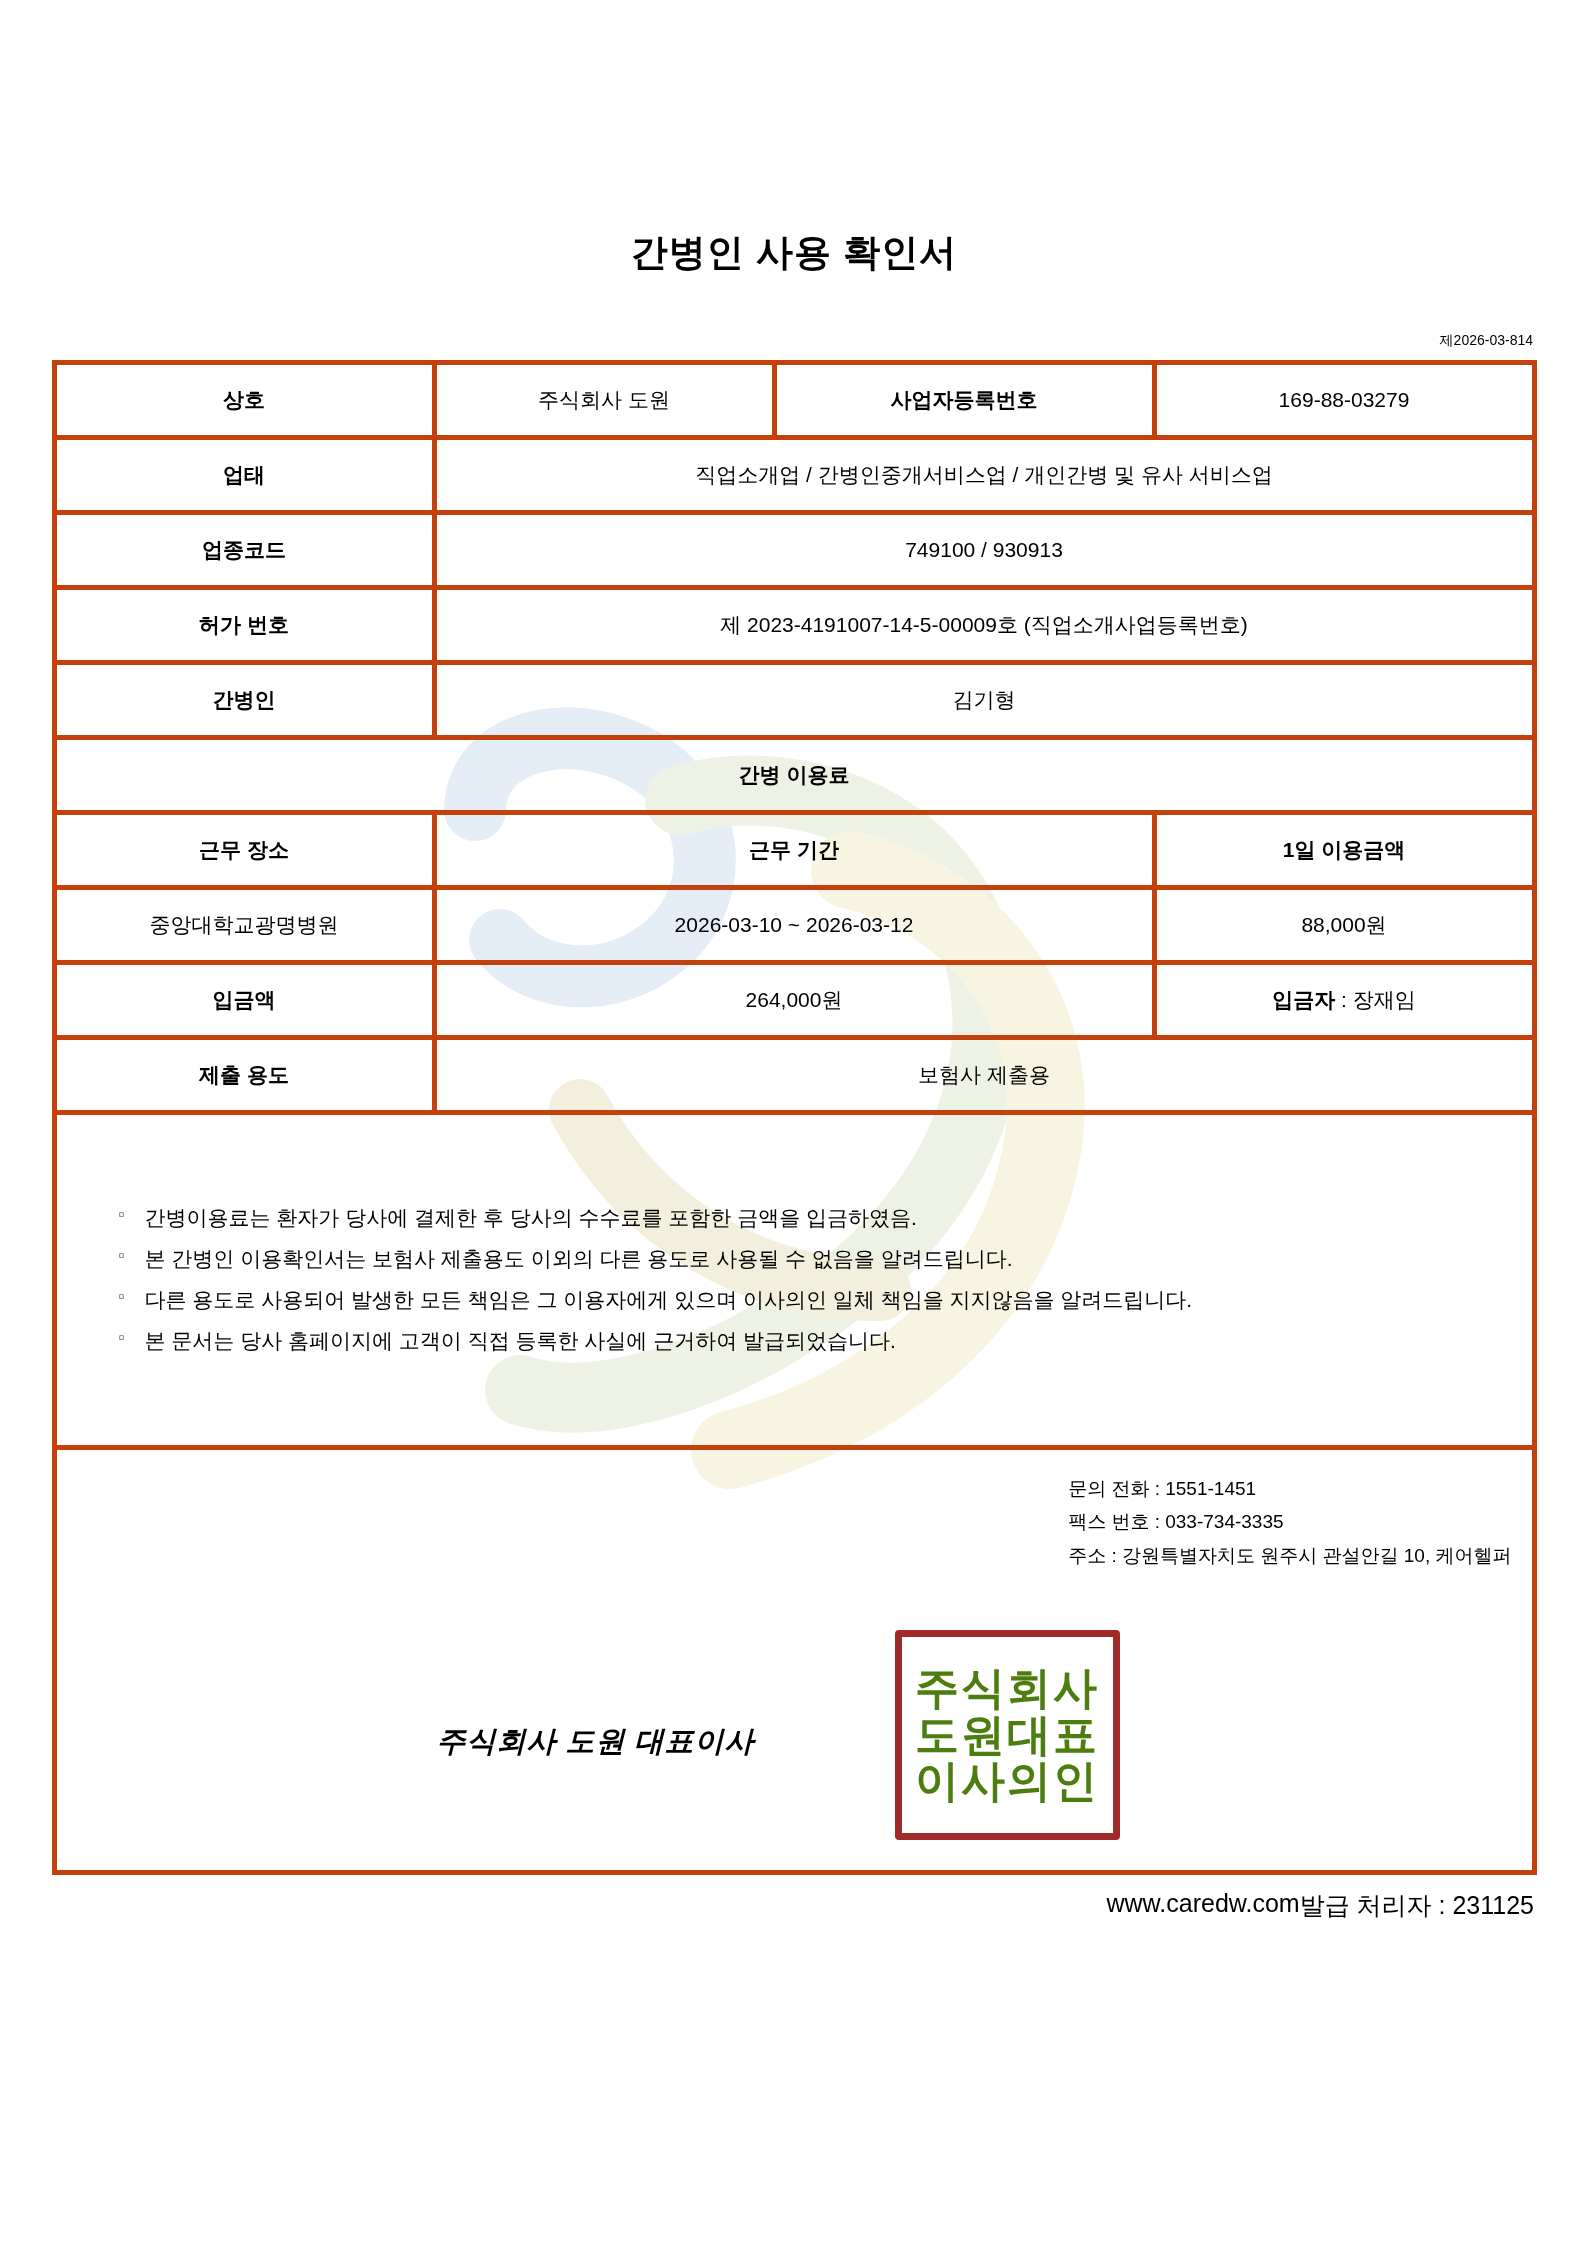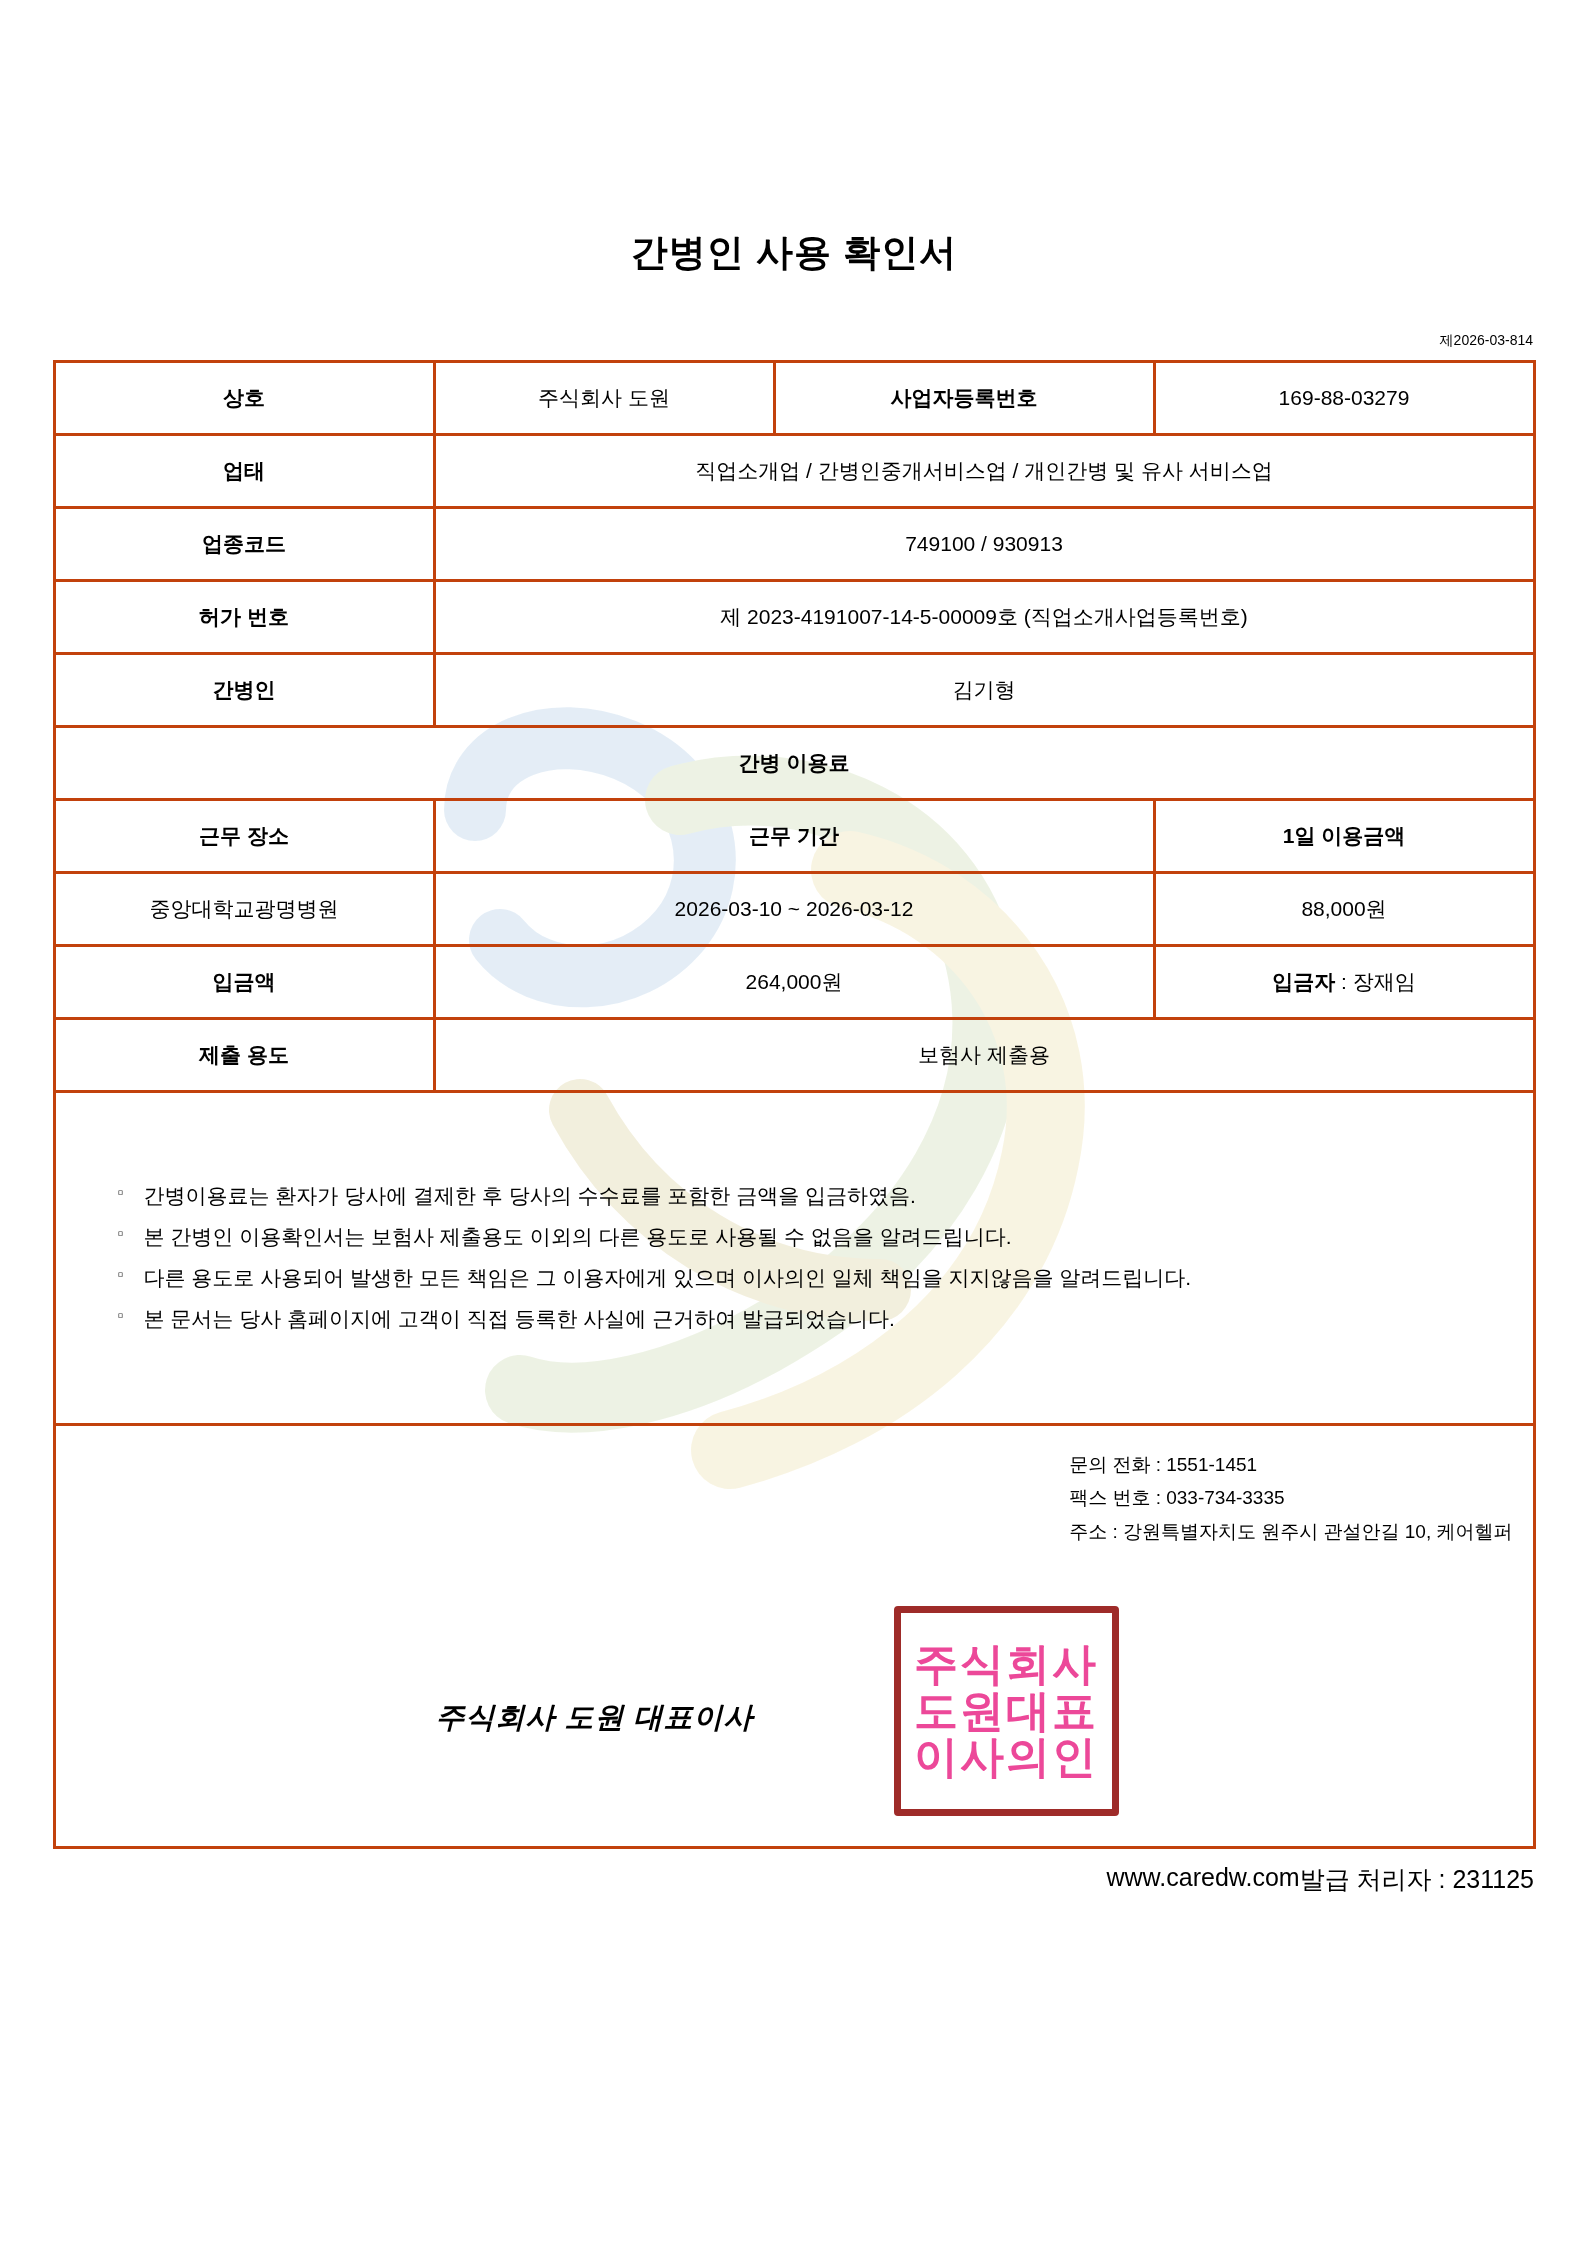--- a/index.html
+++ b/index.html
@@ -60,21 +60,21 @@
     margin-right: 55px;
   }
 
   table.main {
     border-collapse: collapse;
     width: 1480px;
     margin: 10px auto 0 auto;
     table-layout: fixed;
   }
   table.main td {
-    border: 3px solid #c2410c;
+    border: 5px solid #c2410c;
     font-size: 21px;
     padding: 0;
     height: 70px;
     text-align: center;
     vertical-align: middle;
     margin-left: 28px;
   }
   td.label {
     font-weight: bold;
   }
@@ -162,21 +162,21 @@
     border: 7px solid #9e2b29;
     border-radius: 4px;
   }
   .stamp-text {
     position: absolute;
     inset: 10px;
     display: flex;
     flex-direction: column;
     justify-content: center;
     align-items: center;
-    color: #ec4899;
+    color: #4d7c0f;
     font-family: "DejaVu Sans", sans-serif;
     font-weight: bold;
     font-size: 44px;
     line-height: 1.06;
     letter-spacing: 2px;
     white-space: nowrap;
   }
 
   .page-footer {
     width: 1480px;

